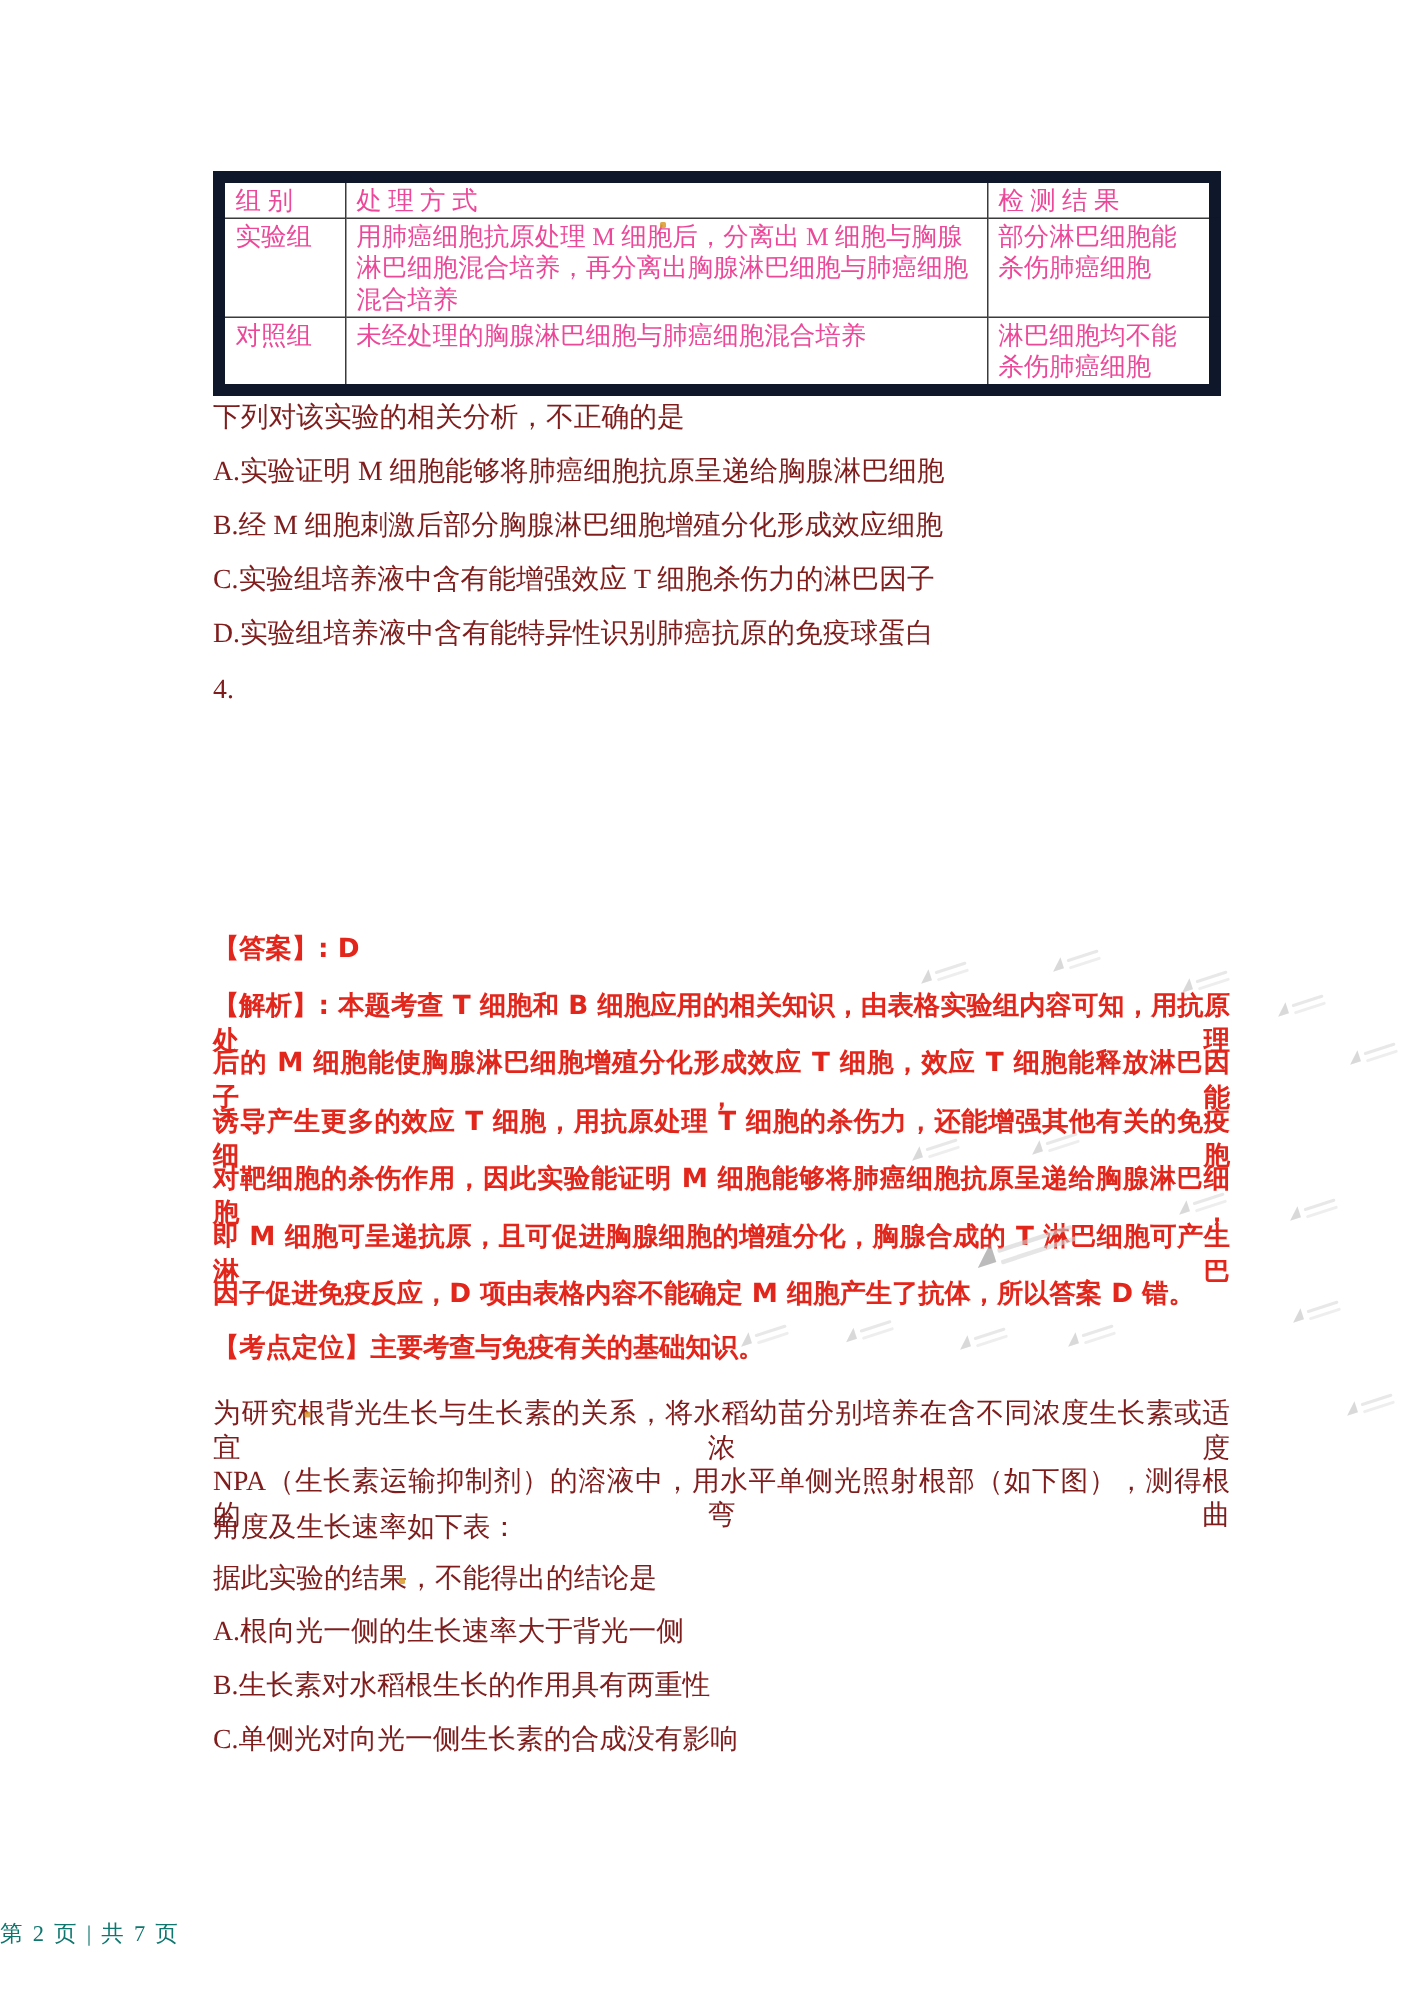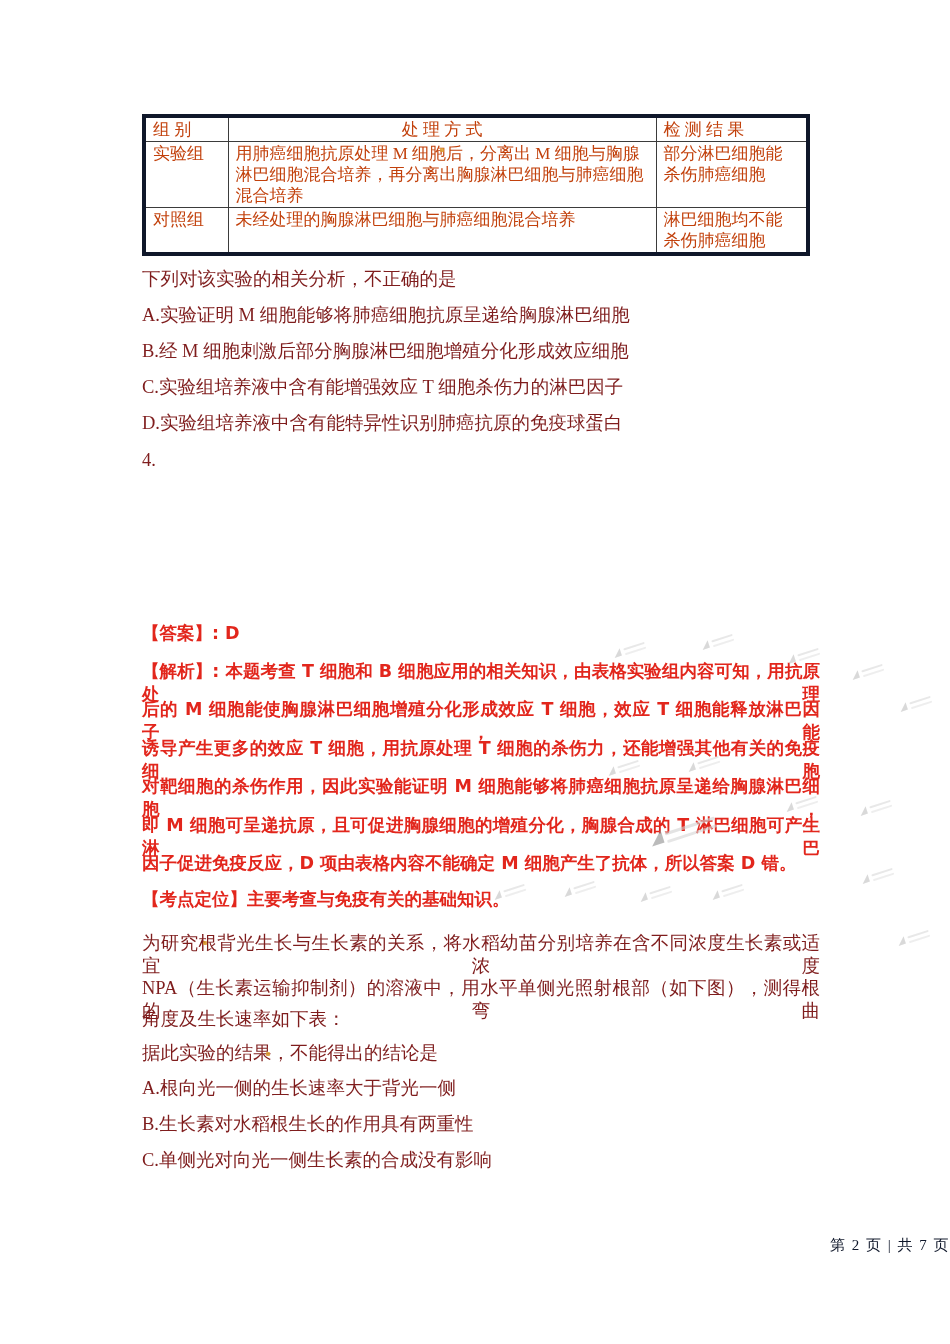--- a/index.html
+++ b/index.html
@@ -6,46 +6,46 @@
   .page {
     position:relative; width:950px; height:1344px; background:#ffffff;
     font-family:"Liberation Serif","DejaVu Serif",serif; color:#1a1a1a;
     overflow:hidden;
   }
 
   
   .qtable {
     position:absolute; left:142px; top:114px; width:666px;
     border-collapse:collapse; table-layout:fixed;
-    font-size:17px; line-height:21px; color:#c2410c;
-    border:4px solid #0f172a;
+    font-size:17px; line-height:21px; color:#ec4899;
+    border:8px solid #0f172a;
   }
   .qtable th, .qtable td {
     border:1px solid #3b3b3b; vertical-align:top; text-align:left;
     padding:1px 7px; font-weight:normal;
   }
-  .qtable th.c2 { text-align:center; }
+  .qtable th.c2 { text-align:left; }
   .col-g { width:84px; } .col-t { width:428px; } .col-r { width:152px; }
   .hrow { height:23px; } .r1 { height:63px; } .r2 { height:43px; }
 
   
   .ln {
     position:absolute; left:142px; width:678px;
     font-size:18.5px; line-height:23px; color:#7f1d1d; white-space:nowrap;
   }
   .just { white-space:normal; text-align:justify; text-align-last:justify; }
   .red  {
     color:#e2261c; font-family:"DejaVu Sans","Liberation Sans",sans-serif;
     font-weight:600; font-size:17.5px;
   }
 
   
   .footer {
-    position:absolute; left:0; right:0; top:1236px; text-align:right;
-    font-size:15px; color:#0f172a; letter-spacing:1.5px;
+    position:absolute; left:0; right:0; top:1280px; text-align:left;
+    font-size:15px; color:#0f766e; letter-spacing:1.5px;
     font-family:"Liberation Serif","DejaVu Serif",serif;
   }
 
   
   .wm {
     position:absolute; transform:rotate(-18deg); opacity:.5;
     white-space:nowrap; pointer-events:none;
   }
   .wm-tri { color:#b5b5b5; font-size:10px; vertical-align:middle;
             font-family:"DejaVu Sans",sans-serif; }

